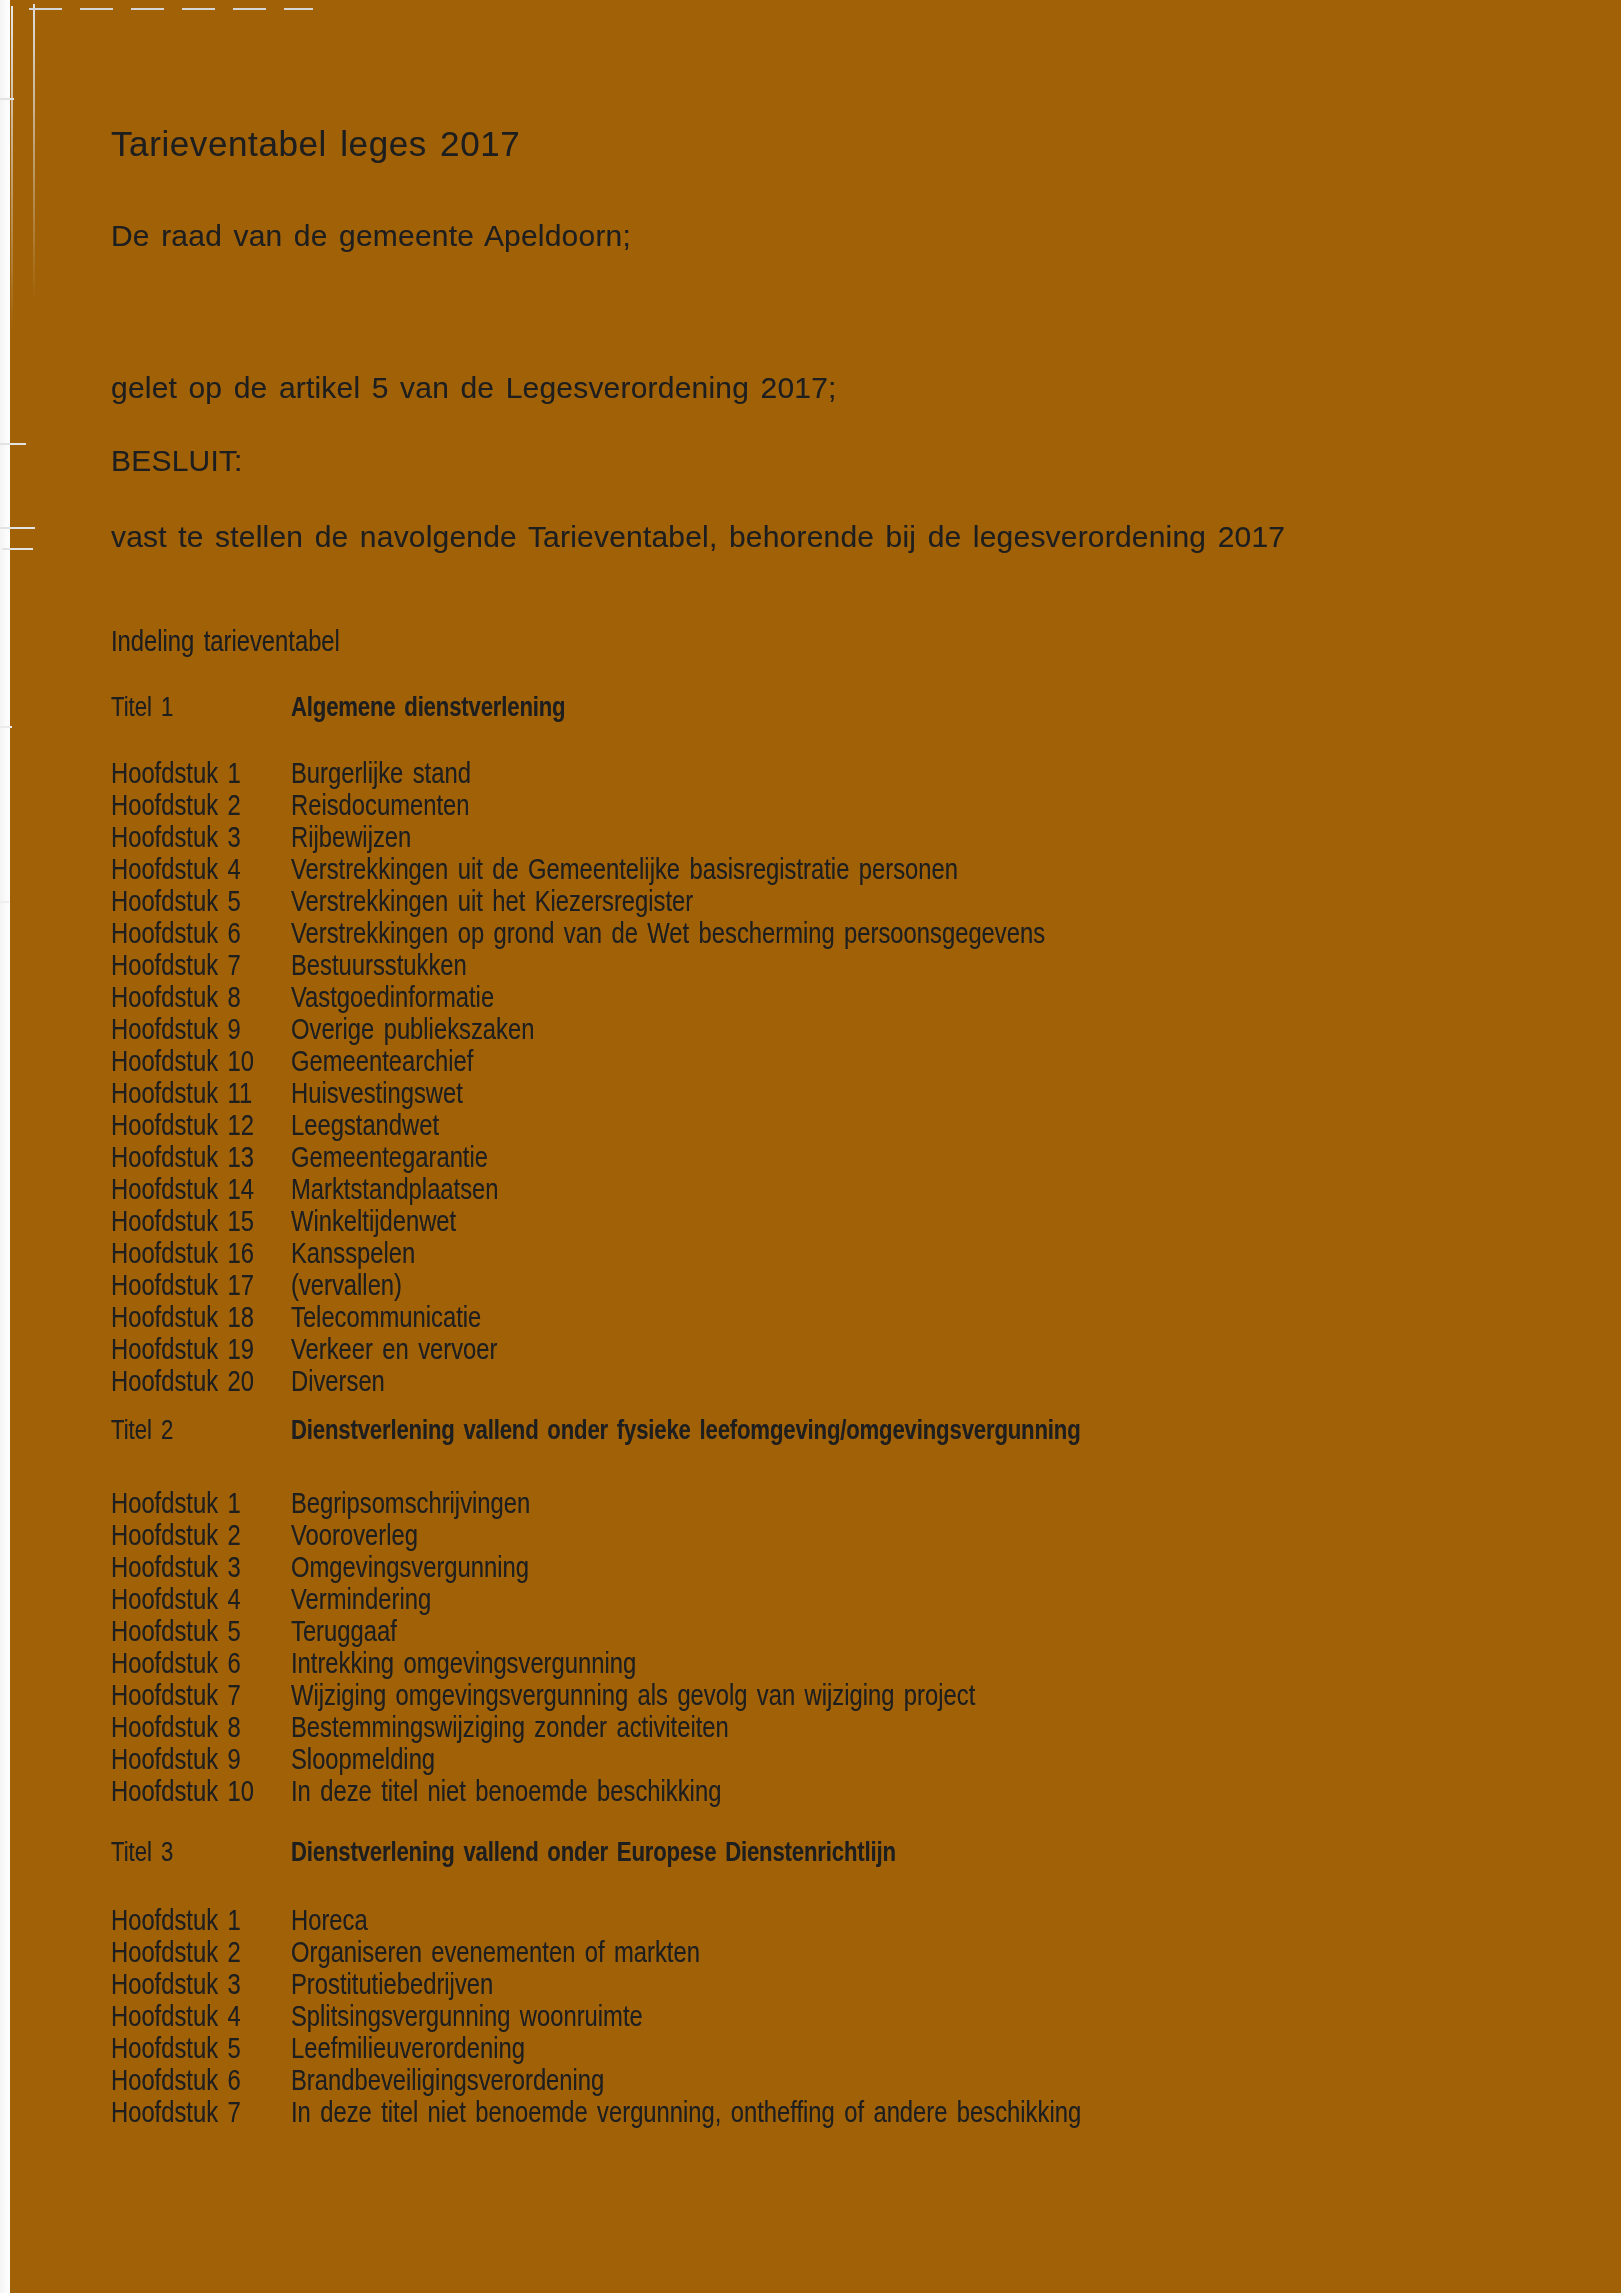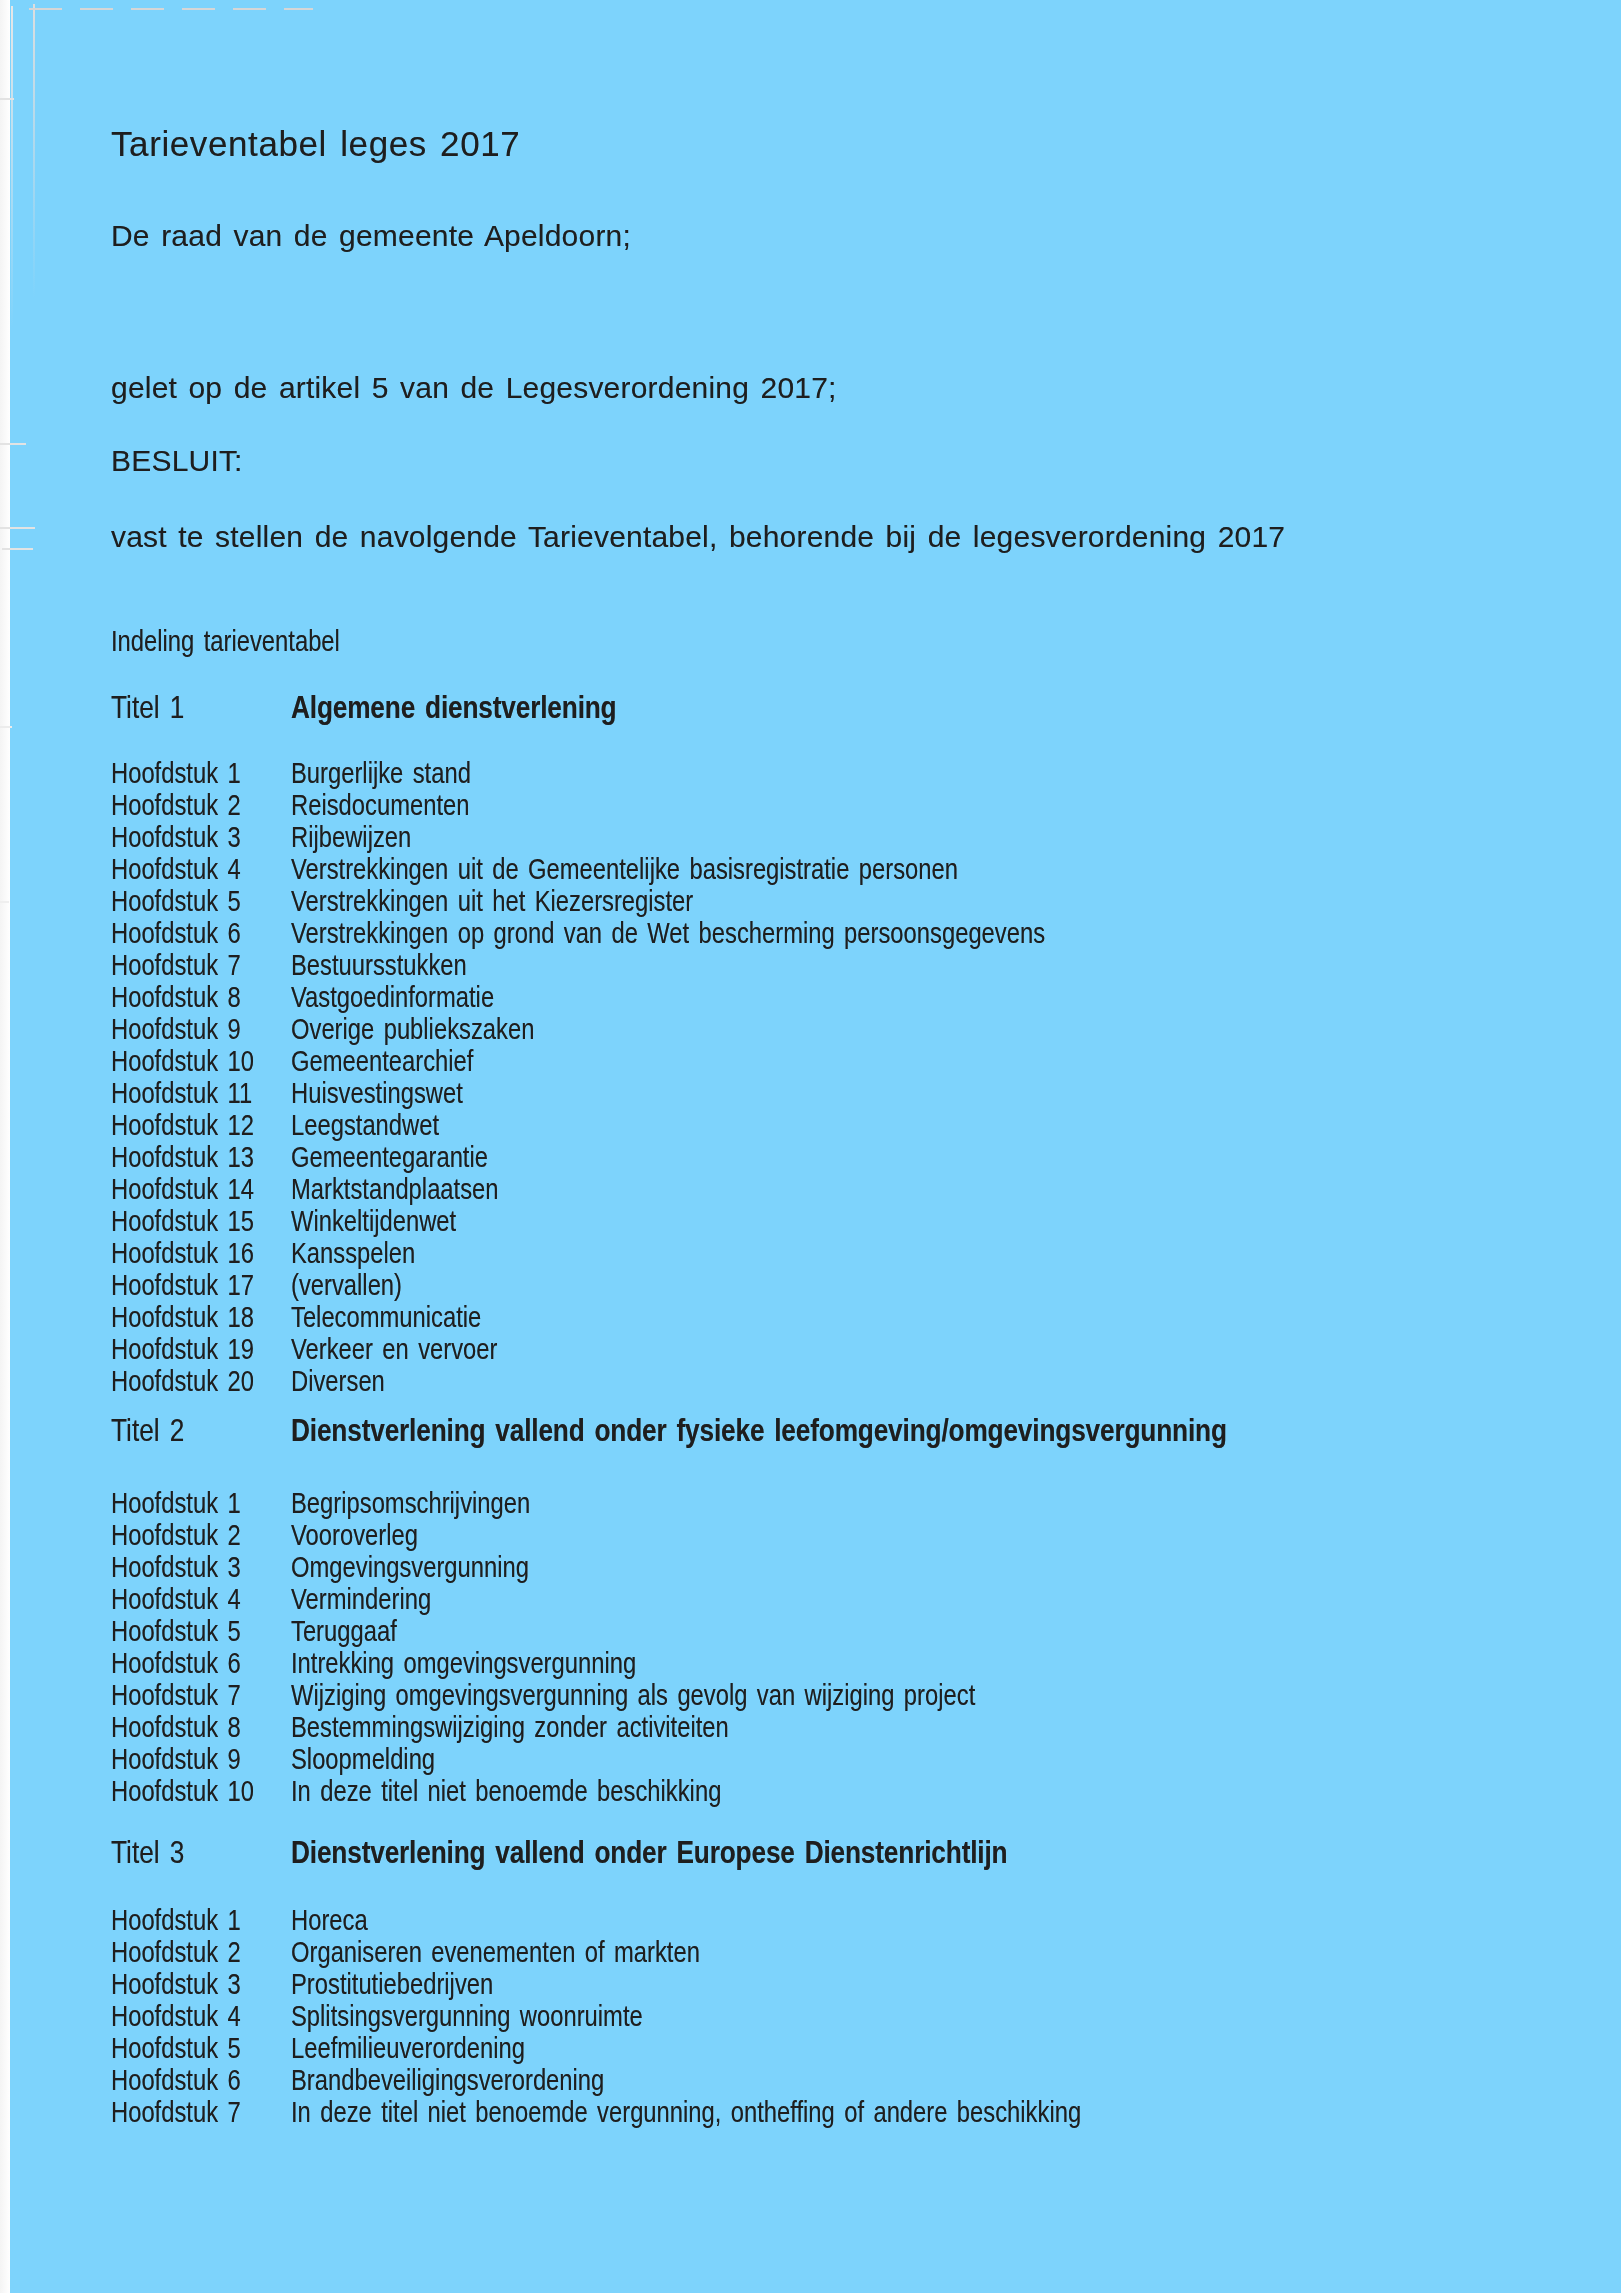--- a/index.html
+++ b/index.html
@@ -1,20 +1,20 @@
 <!DOCTYPE html>
 <html><head>
 <meta charset="utf-8">
 <style>
   html, body { margin: 0; padding: 0; background: #ffffff; }
   .page {
     position: relative;
     width: 1621px;
     height: 2294px;
-    background: #7dd3fc;
+    background: #a16207;
     font-family: "Liberation Sans", "DejaVu Sans", sans-serif;
     color: #1e1e1e;
     overflow: hidden;
     text-shadow: 0 0 0.5px rgba(40,40,40,0.45);
   }
   
   .artifact { position: absolute; pointer-events: none; }
   .art-edge-strip { left: 0; top: 0; width: 9.8px; height: 2294px;
     background: linear-gradient(90deg, #f4f4f4, #ffffff); }
   .art-vline-a { left: 10.8px; top: 5.9px; width: 2px; height: 323px;
@@ -59,21 +59,21 @@
   .condensed {
     display: inline-block;
     transform: scaleX(0.82);
     transform-origin: 0 50%;
     word-spacing: 3.4px;
     white-space: nowrap;
   }
 
   .section-row {
     position: absolute; left: 111px; width: 1470px; height: 33px;
-    font-size: 32px; line-height: 33px;
+    font-size: 27px; line-height: 33px;
   }
   .chapter-list { position: absolute; left: 111px; width: 1470px; }
   .chapter-row { position: relative; height: 32px; font-size: 29px; line-height: 32px; }
   .col-label { position: absolute; left: 0; top: 0; }
   .col-title { position: absolute; left: 180px; top: 0; }
   .bold { font-weight: 700; letter-spacing: -0.2px; }
 </style>
 </head>
 <body>
 

